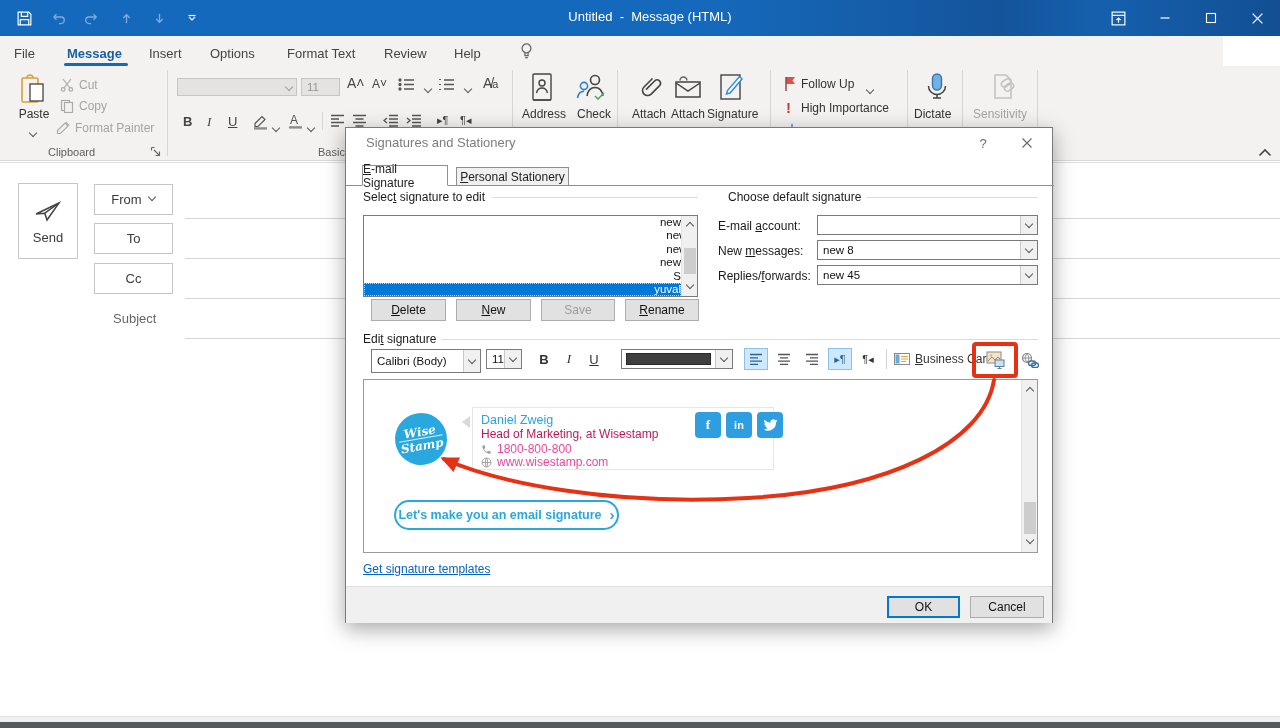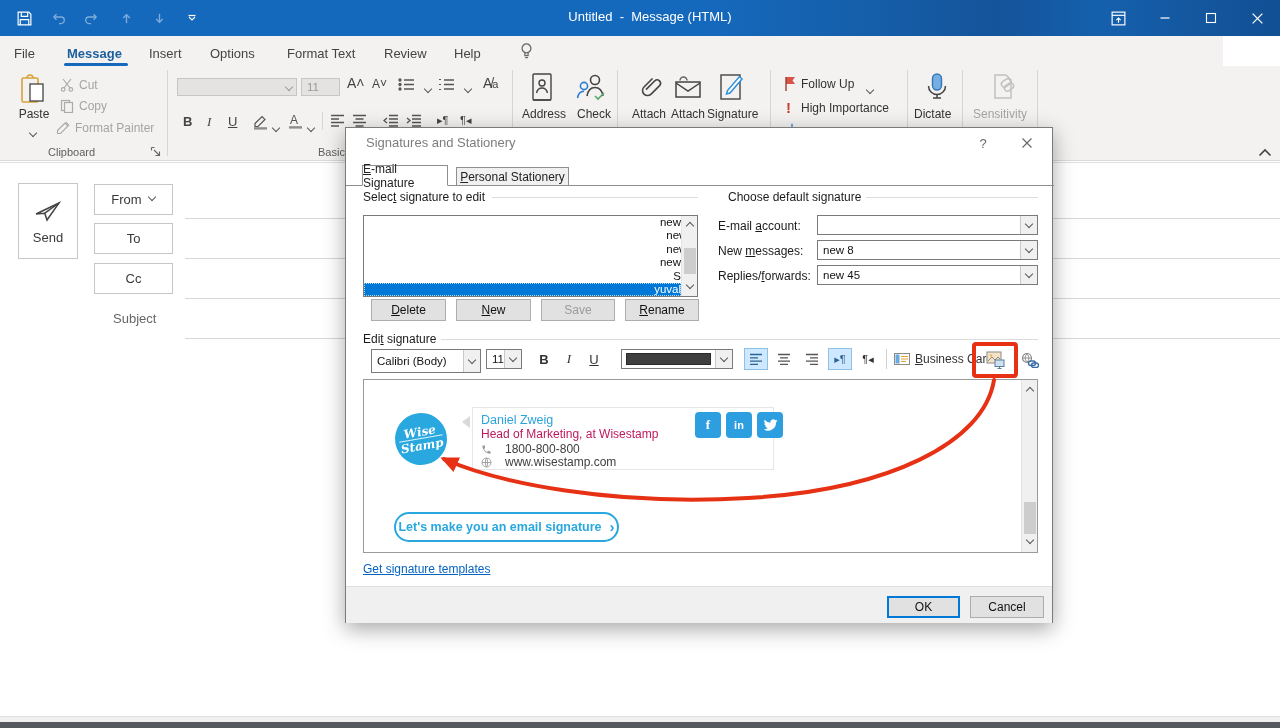--- a/index.html
+++ b/index.html
@@ -77,24 +77,24 @@
   #editarea { left:17px; top:251px; width:675px; height:174px; border:1px solid #9a9a9a; background:#fff; }
   #logo { left:31px; top:33px; width:52px; height:52px; border-radius:50%; background:#29a8df; color:#fff;
     display:flex; flex-direction:column; align-items:center; justify-content:center;
     font-family:"DejaVu Serif",serif; font-style:italic; font-weight:bold; transform:rotate(-10deg); }
   #logo .l1 { font-size:12px; line-height:11px; }
   #logo .l2 { font-size:12px; line-height:12px; border-top:1px solid rgba(255,255,255,.85); padding-top:1px; }
   #sigcard { left:108px; top:27px; width:302px; height:63px; border:1px solid #e6e6e6; background:#fff; }
   .card-pointer { left:98px; top:36px; width:0; height:0; border-top:6px solid transparent; border-bottom:6px solid transparent; border-right:8px solid #d9d9d9; }
   .signame { font-size:12.5px; color:#2ba3dc; }
   .sigrole { font-size:12px; color:#be185d; }
-  .sigline { font-size:12px; color:#404040; display:flex; align-items:center; gap:13px; }
+  .sigline { font-size:12px; color:#ec4899; display:flex; align-items:center; gap:5px; }
   .social { width:26px; height:26px; border-radius:4px; background:#2d9fe0; color:#fff; font-weight:bold;
     font-size:13px; display:flex; align-items:center; justify-content:center; }
-  #cta { left:30px; top:132px; width:225px; height:30px; border:2px solid #29a8df; border-radius:16px;
+  #cta { left:30px; top:120px; width:225px; height:30px; border:2px solid #29a8df; border-radius:16px;
     color:#29a8df; font-weight:bold; font-size:12.5px; display:flex; align-items:center; justify-content:center; gap:8px; background:#fff; }
   #templates-link { left:17px; top:434px; font-size:12px; color:#0563c1; text-decoration:underline; }
   #dlg-footer { left:0; top:458px; width:706px; height:37px; background:#f0f0f0; border-top:1px solid #dfdfdf; }
 
   
   #red-box { left:972px; top:342px; width:46px; height:36px; border:4px solid #e63114; border-radius:4px; z-index:30; }
   #arrow-svg { left:0; top:0; width:1280px; height:728px; z-index:29; pointer-events:none; }
 </style>
 </head>
 <body>

